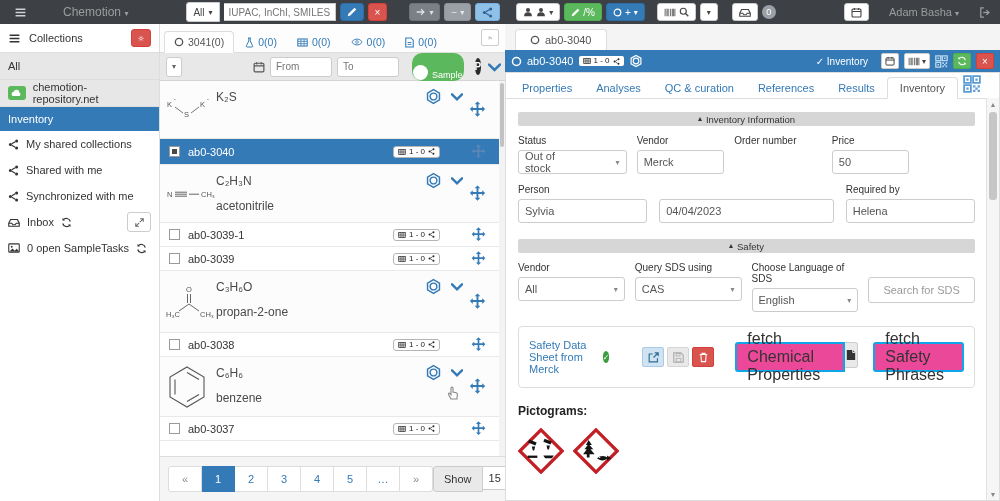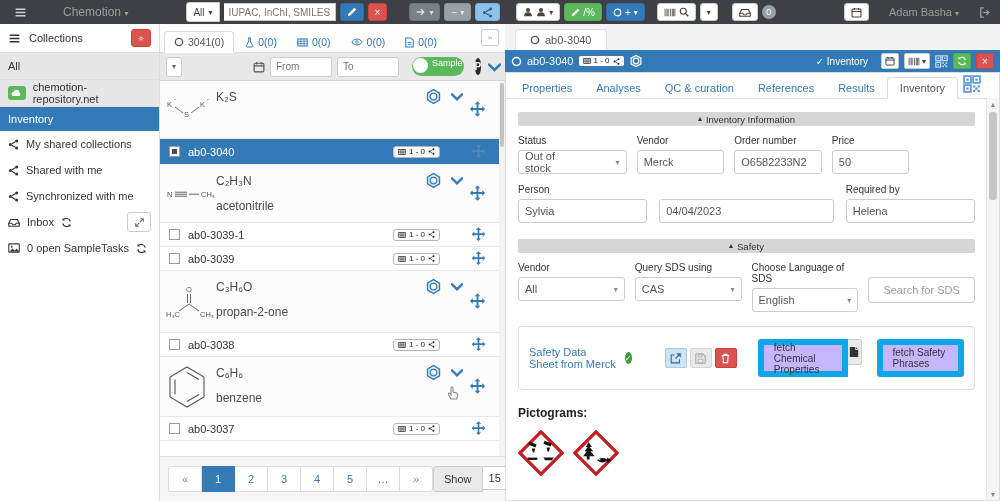--- a/index.html
+++ b/index.html
@@ -54,21 +54,21 @@
     border-radius:4px 4px 0 0;color:#555;margin-bottom:-1px;}
   .lp-sort{position:absolute;right:6px;top:5px;width:18px;height:17px;border:1px solid #ccc;
     background:#fff;border-radius:2px;color:#555;display:flex;align-items:center;justify-content:center;cursor:pointer;}
   .lp-toolbar{height:27px;background:#e8e8e8;border-bottom:1px solid #d5d5d5;display:flex;
     align-items:center;gap:5px;padding:0 6px;}
   .mini-select{width:46px;height:20px;background:#fff;border:1px solid #ccc;border-radius:3px;
     display:flex;align-items:center;justify-content:flex-end;padding:0 5px;color:#666;cursor:pointer;box-sizing:border-box;}
   .tb-cal{color:#555;margin-left:66px;}
   .tb-input{width:62px;height:20px;border:1px solid #ccc;border-radius:3px;font-size:10px;
     padding:0 5px;box-sizing:border-box;color:#555;}
-  .toggle{width:62px;height:19px;border-radius:10px;background:#5cb85c;display:flex;align-items:flex-start;
+  .toggle{width:62px;height:28px;border-radius:10px;background:#5cb85c;display:flex;align-items:flex-end;
     padding:1px;box-sizing:border-box;cursor:pointer;margin-left:8px;}
   .knob{width:15px;height:15px;border-radius:50%;background:#fff;}
   .tglbl{color:#fff;font-size:9px;margin-left:4px;}
   .p-circle{width:17px;height:17px;border-radius:50%;background:#2b2b2b;color:#fff;font-size:10px;
     font-weight:bold;display:flex;align-items:center;justify-content:center;cursor:pointer;margin-left:6px;}
   .tb-chev{color:#337ab7;cursor:pointer;margin-left:2px;}
   .lp-list{flex:1;background:#fff;position:relative;overflow:hidden;border-bottom:1px solid #ddd;}
   .row{position:relative;border-bottom:1px solid #e9e9e9;background:#fff;box-sizing:border-box;}
   .row.mol{height:58px;background:#fcfcfc;}
   .row.samp{height:24px;display:flex;align-items:center;padding:0 9px;font-size:11px;color:#333;}
@@ -151,21 +151,21 @@
   .sds-link{color:#337ab7;font-size:11px;cursor:pointer;text-decoration:none;}
   .okdot{width:12px;height:12px;border-radius:50%;background:#3c9d3c;color:#fff;font-size:8px;
     display:inline-flex;align-items:center;justify-content:center;}
   .minis{display:flex;gap:3px;margin-left:26px;}
   .mini{width:20px;height:18px;border-radius:2px;display:inline-flex;align-items:center;
     justify-content:center;cursor:pointer;border:1px solid transparent;}
   .mini.ext{background:#cfe3f3;border-color:#a9cbe8;color:#31708f;}
   .mini.sv{background:#e9e9e9;border-color:#d5d5d5;color:#aaa;}
   .mini.tr{background:#d9534f;border-color:#d43f3a;color:#fff;}
   .fetchgrp{display:flex;margin-left:14px;}
-  .btn-def{height:26px;border:6px solid #0ea5e9;background:#c4b5fd;font-size:10px;color:#333;
+  .btn-def{height:26px;border:2px solid #0ea5e9;background:#ec4899;font-size:16px;color:#333;
     display:inline-flex;align-items:center;justify-content:center;padding:0 10px;cursor:pointer;border-radius:3px;}
   .fetchgrp .btn-def{border-radius:3px 0 0 3px;}
   .darkfile{height:26px;width:26px;background:#e9e9e9;border:1px solid #ccc;border-left:none;
     border-radius:0 3px 3px 0;display:inline-flex;align-items:center;justify-content:center;color:#333;cursor:pointer;box-sizing:border-box;}
   .pictolabel,.hazlabel{font-size:12px;font-weight:bold;color:#222;margin-top:16px;}
   .pictos{display:flex;gap:9px;margin-top:10px;}
   .ghs{width:46px;height:46px;}
   .dp-scrollbar{position:absolute;right:0;top:25px;bottom:0;width:12px;background:#f6f6f6;
     border-left:1px solid #e3e3e3;}
   .dp-scrollbar .arrow{position:absolute;left:0;width:12px;height:12px;color:#888;font-size:7px;
@@ -793,21 +793,20 @@
                 <span>Out of stock</span>
                 <span class="caret">▾</span>
               </div>
           </div>
           <div class="fld">
             <label>Vendor</label>
             <input class="inp" value="Merck" style="">
           </div>
           <div class="fld">
             <label>Order number</label>
-            <input class="inp" value="O6582233N2" style="">
           </div>
           <div class="fld">
             <label>Price</label>
             <input class="inp" value="50" style="">
           </div>
         </div>
 
         <div class="grid3">
           <div class="fld">
             <label>Person</label>

